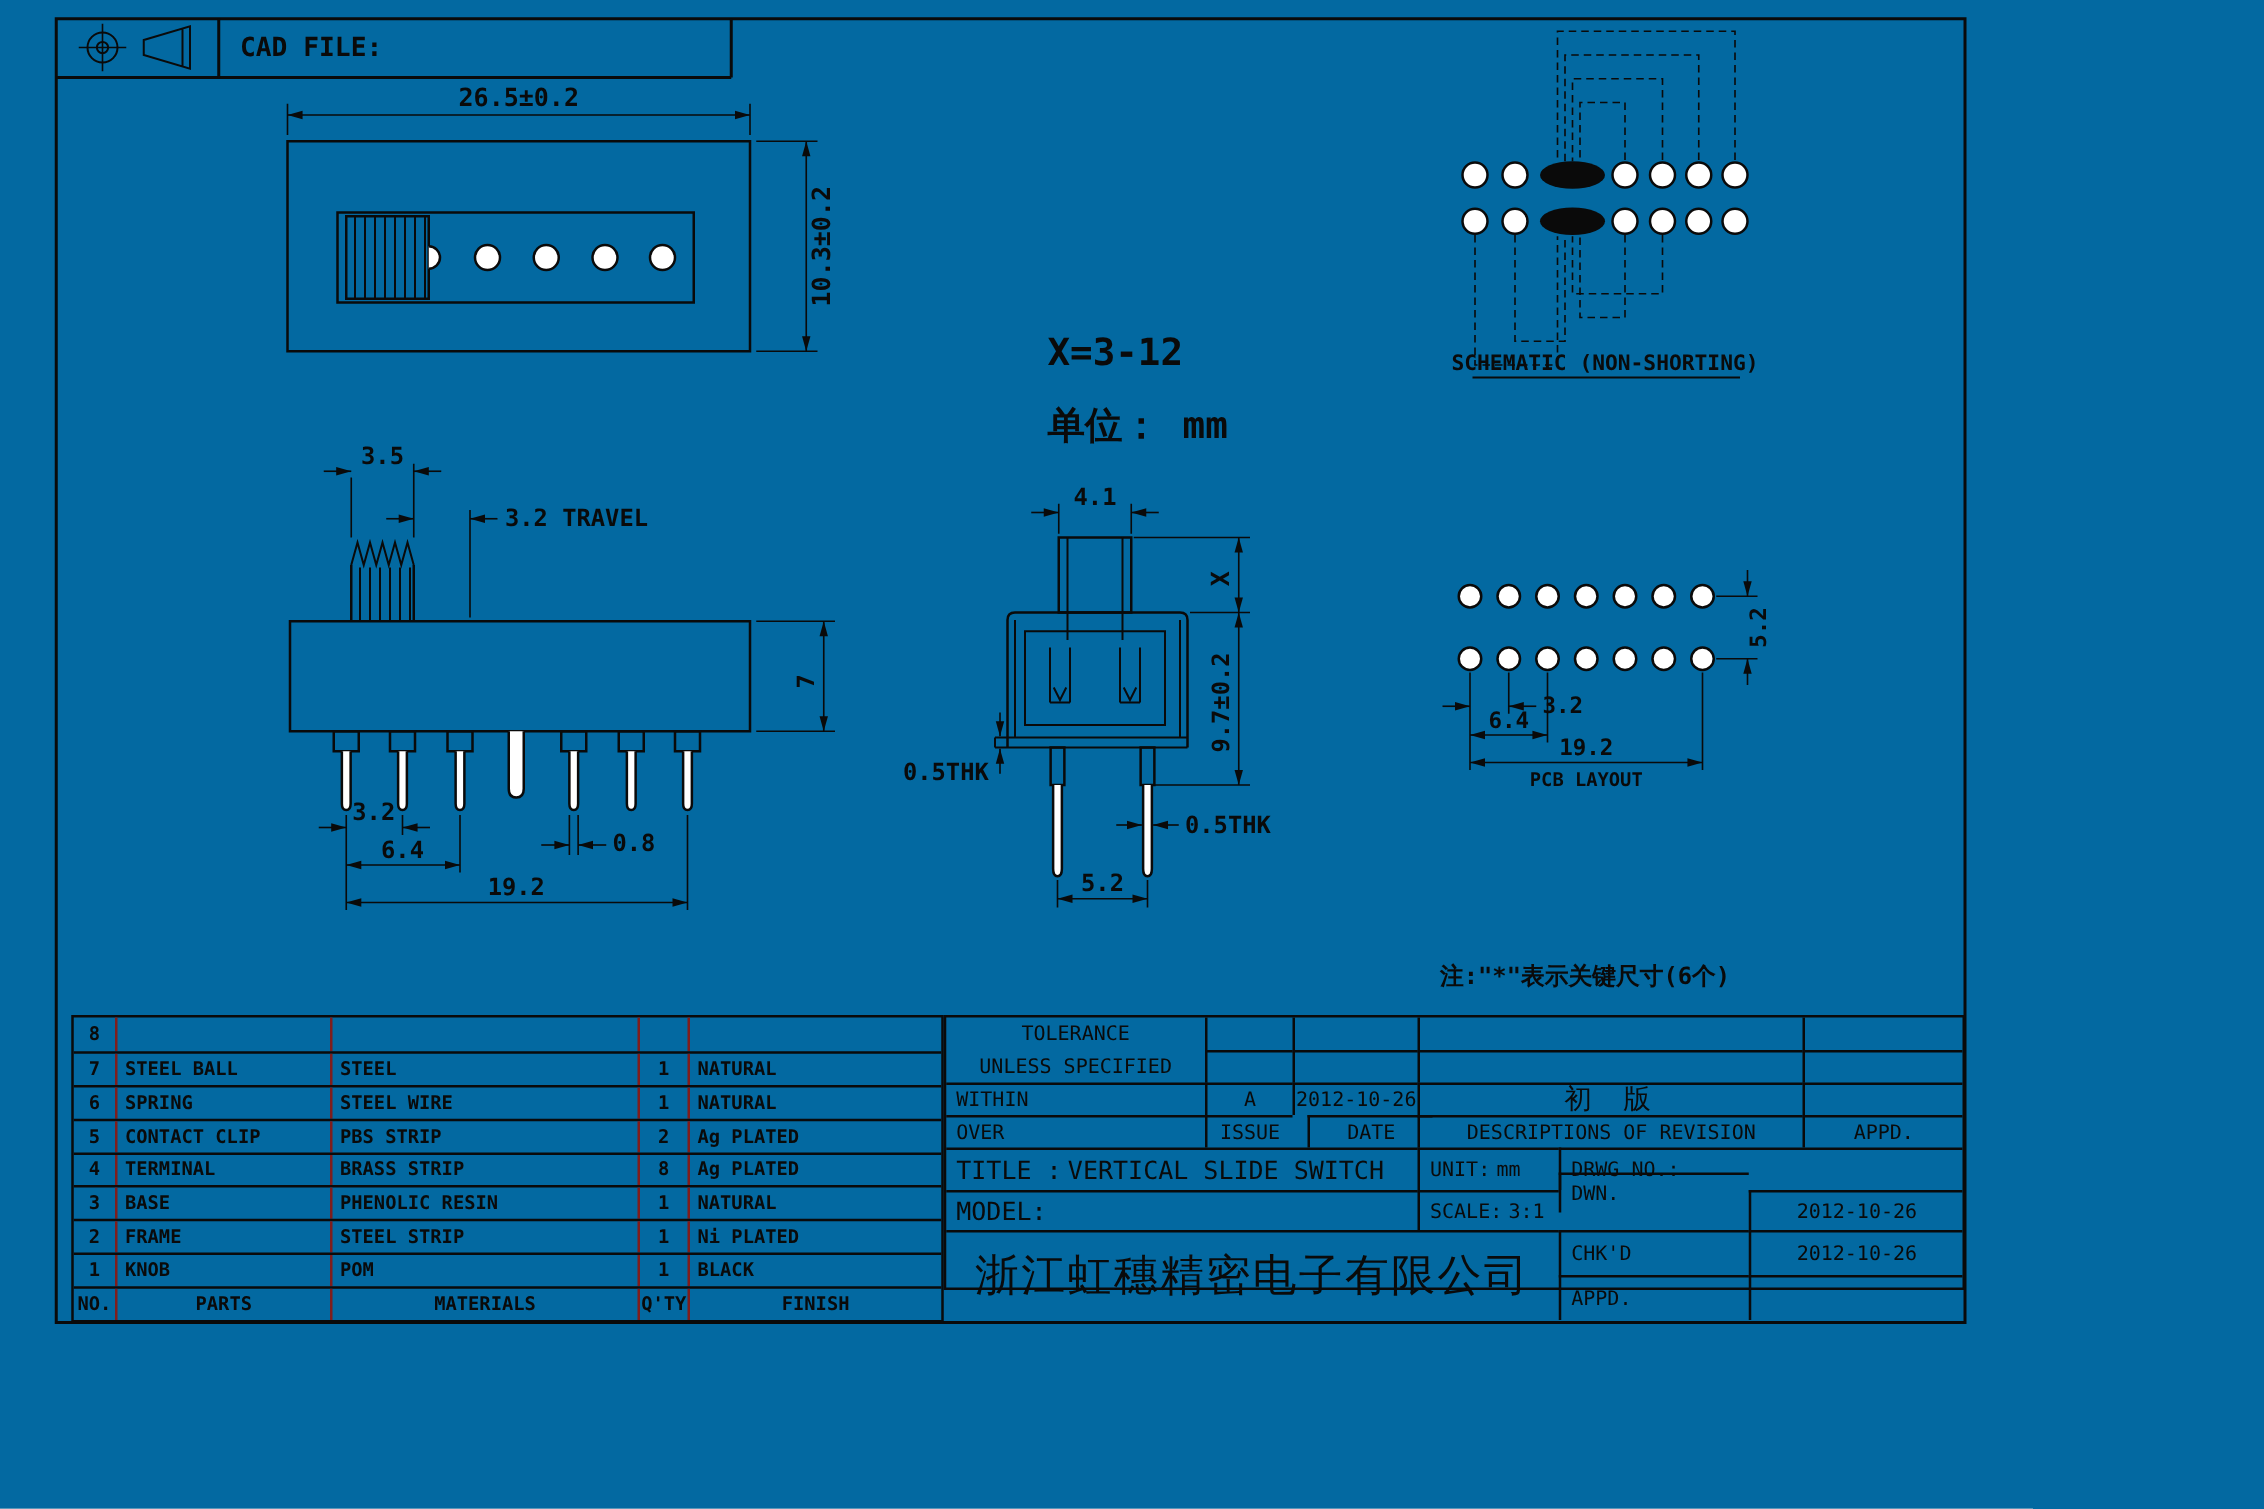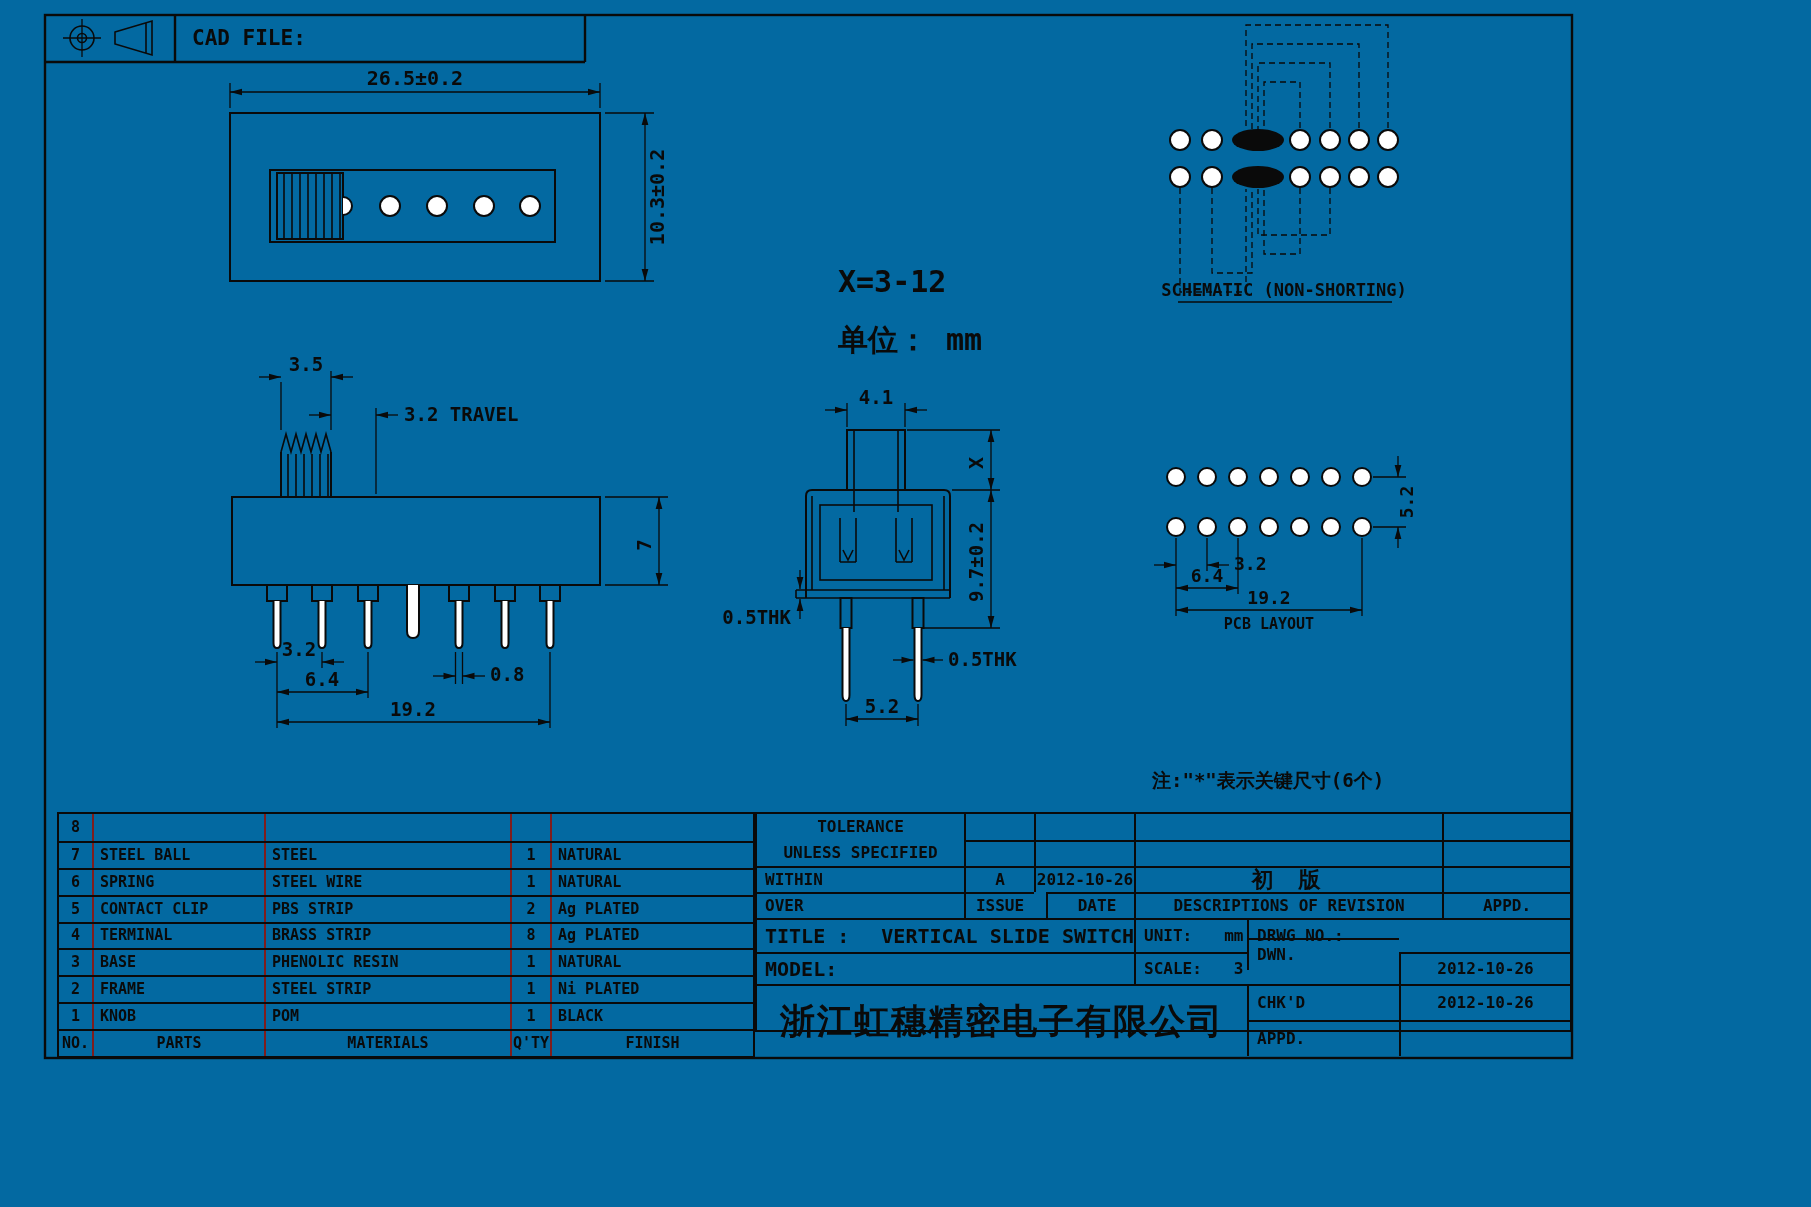--- a/index.html
+++ b/index.html
@@ -21,28 +21,28 @@
      font-weight:bold;font-size:15px;line-height:1}
   .pt-row{display:grid;grid-template-columns:33px 172px 246px 40px 1fr;border-top:2px solid #0a0a0a}
   .pt-row:first-child{border-top:none}
   .pt-row .pc{border-left:2px solid #7f1d1d;display:flex;align-items:center;padding:0 6px;overflow:hidden;white-space:nowrap}
   .pt-row .pc:first-child{border-left:none}
   .pt-row .cc{justify-content:center;padding:0}
   .pt-footer .pc{justify-content:center}
 
   
   .tb{position:absolute;left:755px;top:812px;width:817px;height:220px;border:2px solid #0a0a0a;
-      font-weight:bold;font-size:16px;line-height:1}
+      font-weight:normal;font-size:16px;line-height:1}
   .tc{position:absolute;border-left:2px solid #0a0a0a;border-top:2px solid #0a0a0a;
       display:flex;align-items:center;overflow:hidden;white-space:nowrap;padding:0 8px}
   .tc.x0{border-left:none}
   .tc.y0{border-top:none}
   .tc.ct{justify-content:center;padding:0}
   .tc.big{font-size:20px}
-  .tc.gap span + span{margin-left:32px}
+  .tc.gap span + span{margin-left:5px}
   .tc.rev{letter-spacing:6px;font-size:22px}
   .tc.company{font-size:35px;letter-spacing:2px;justify-content:center;padding:0}
 </style>
 </head>
 <body>
 
 <div class="page">
 
 <svg width="1811" height="1207" viewBox="0 0 1811 1207">
   <defs>

